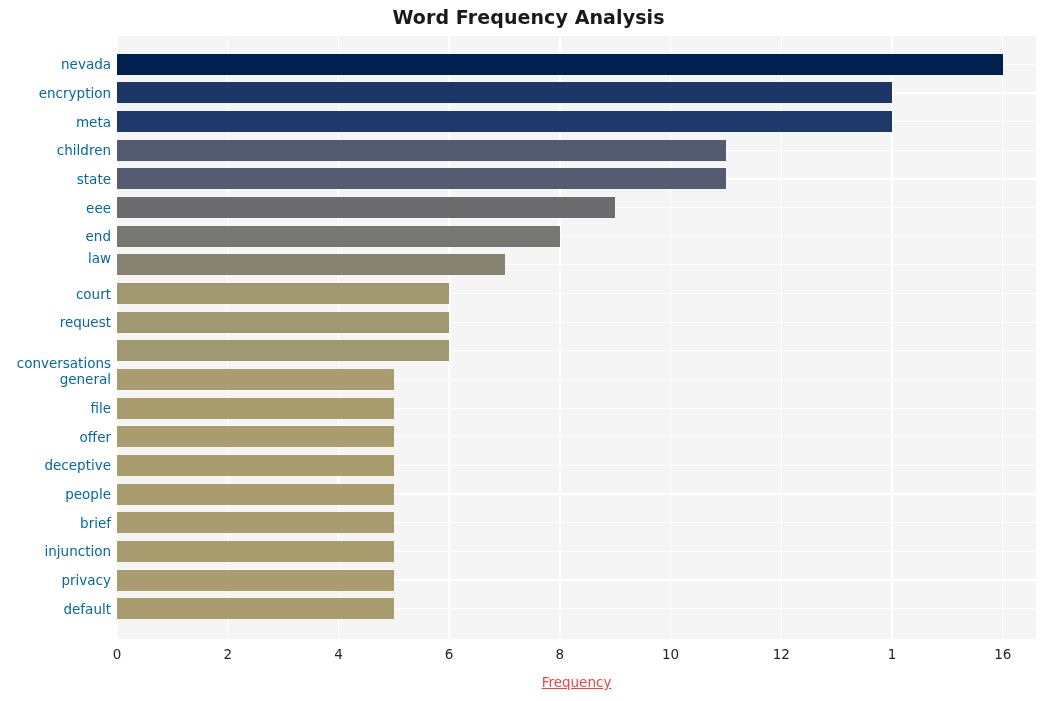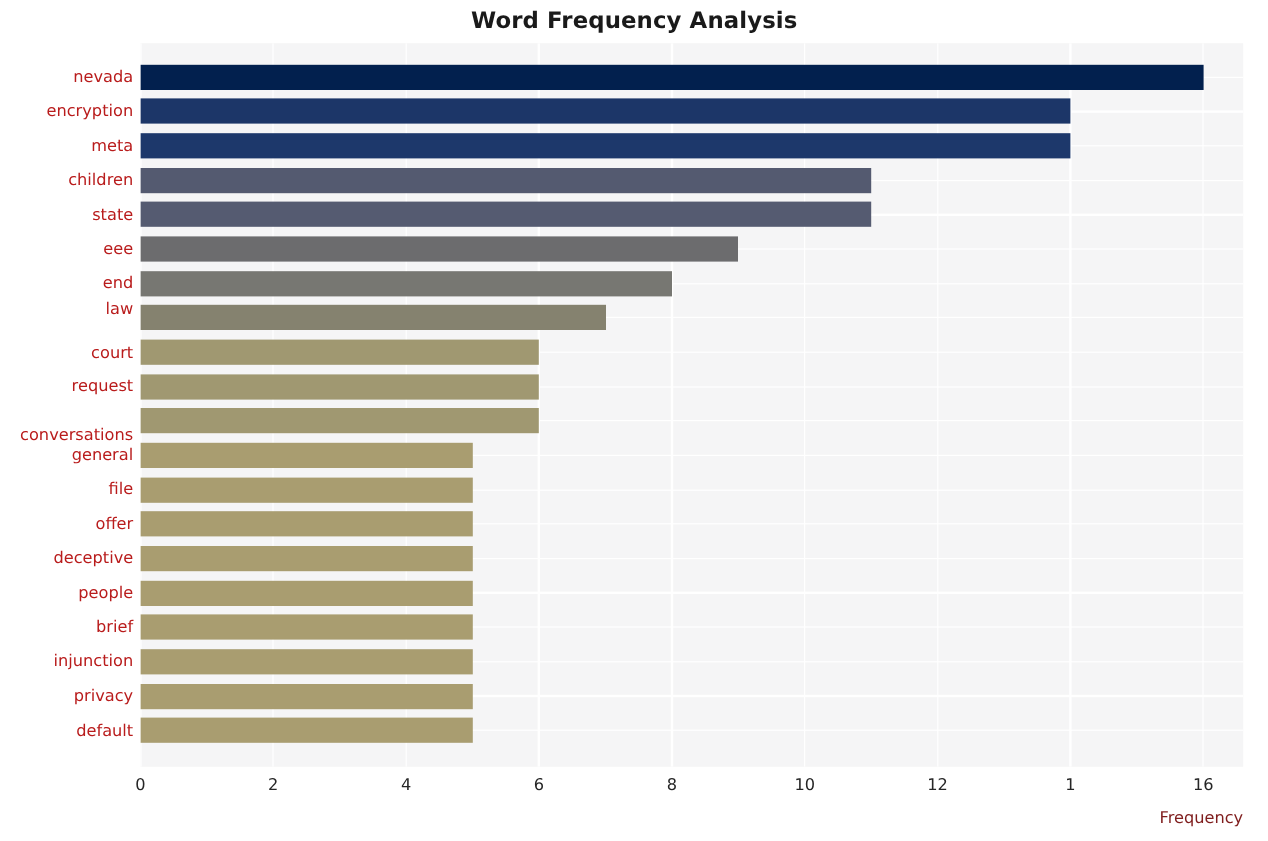--- a/index.html
+++ b/index.html
@@ -73,21 +73,21 @@
     top: 36px;
     width: 111px;
     height: 603px;
   }
   .ytick {
     position: absolute;
     right: 0;
     width: 111px;
     text-align: right;
     font-size: 13.5px;
-    color: #b91c1c;
+    color: #0369a1;
     line-height: 14px;
     white-space: nowrap;
   }
 
   
   #x-labels {
     position: absolute;
     left: 0;
     top: 646px;
     width: 1057px;
@@ -101,23 +101,24 @@
     color: #262626;
     text-align: center;
     white-space: nowrap;
   }
 
   #x-axis-label {
     position: absolute;
     left: 117px;
     top: 674px;
     width: 919px;
-    text-align: right;
+    text-align: center;
     font-size: 13.5px;
-    color: #7f1d1d;
+    color: #ef4444;
+    text-decoration: underline;
   }
 </style>
 </head>
 <body>
 
 <div id="figure">
 
   <div id="chart-title">Word Frequency Analysis</div>
 
   <div id="y-labels">

